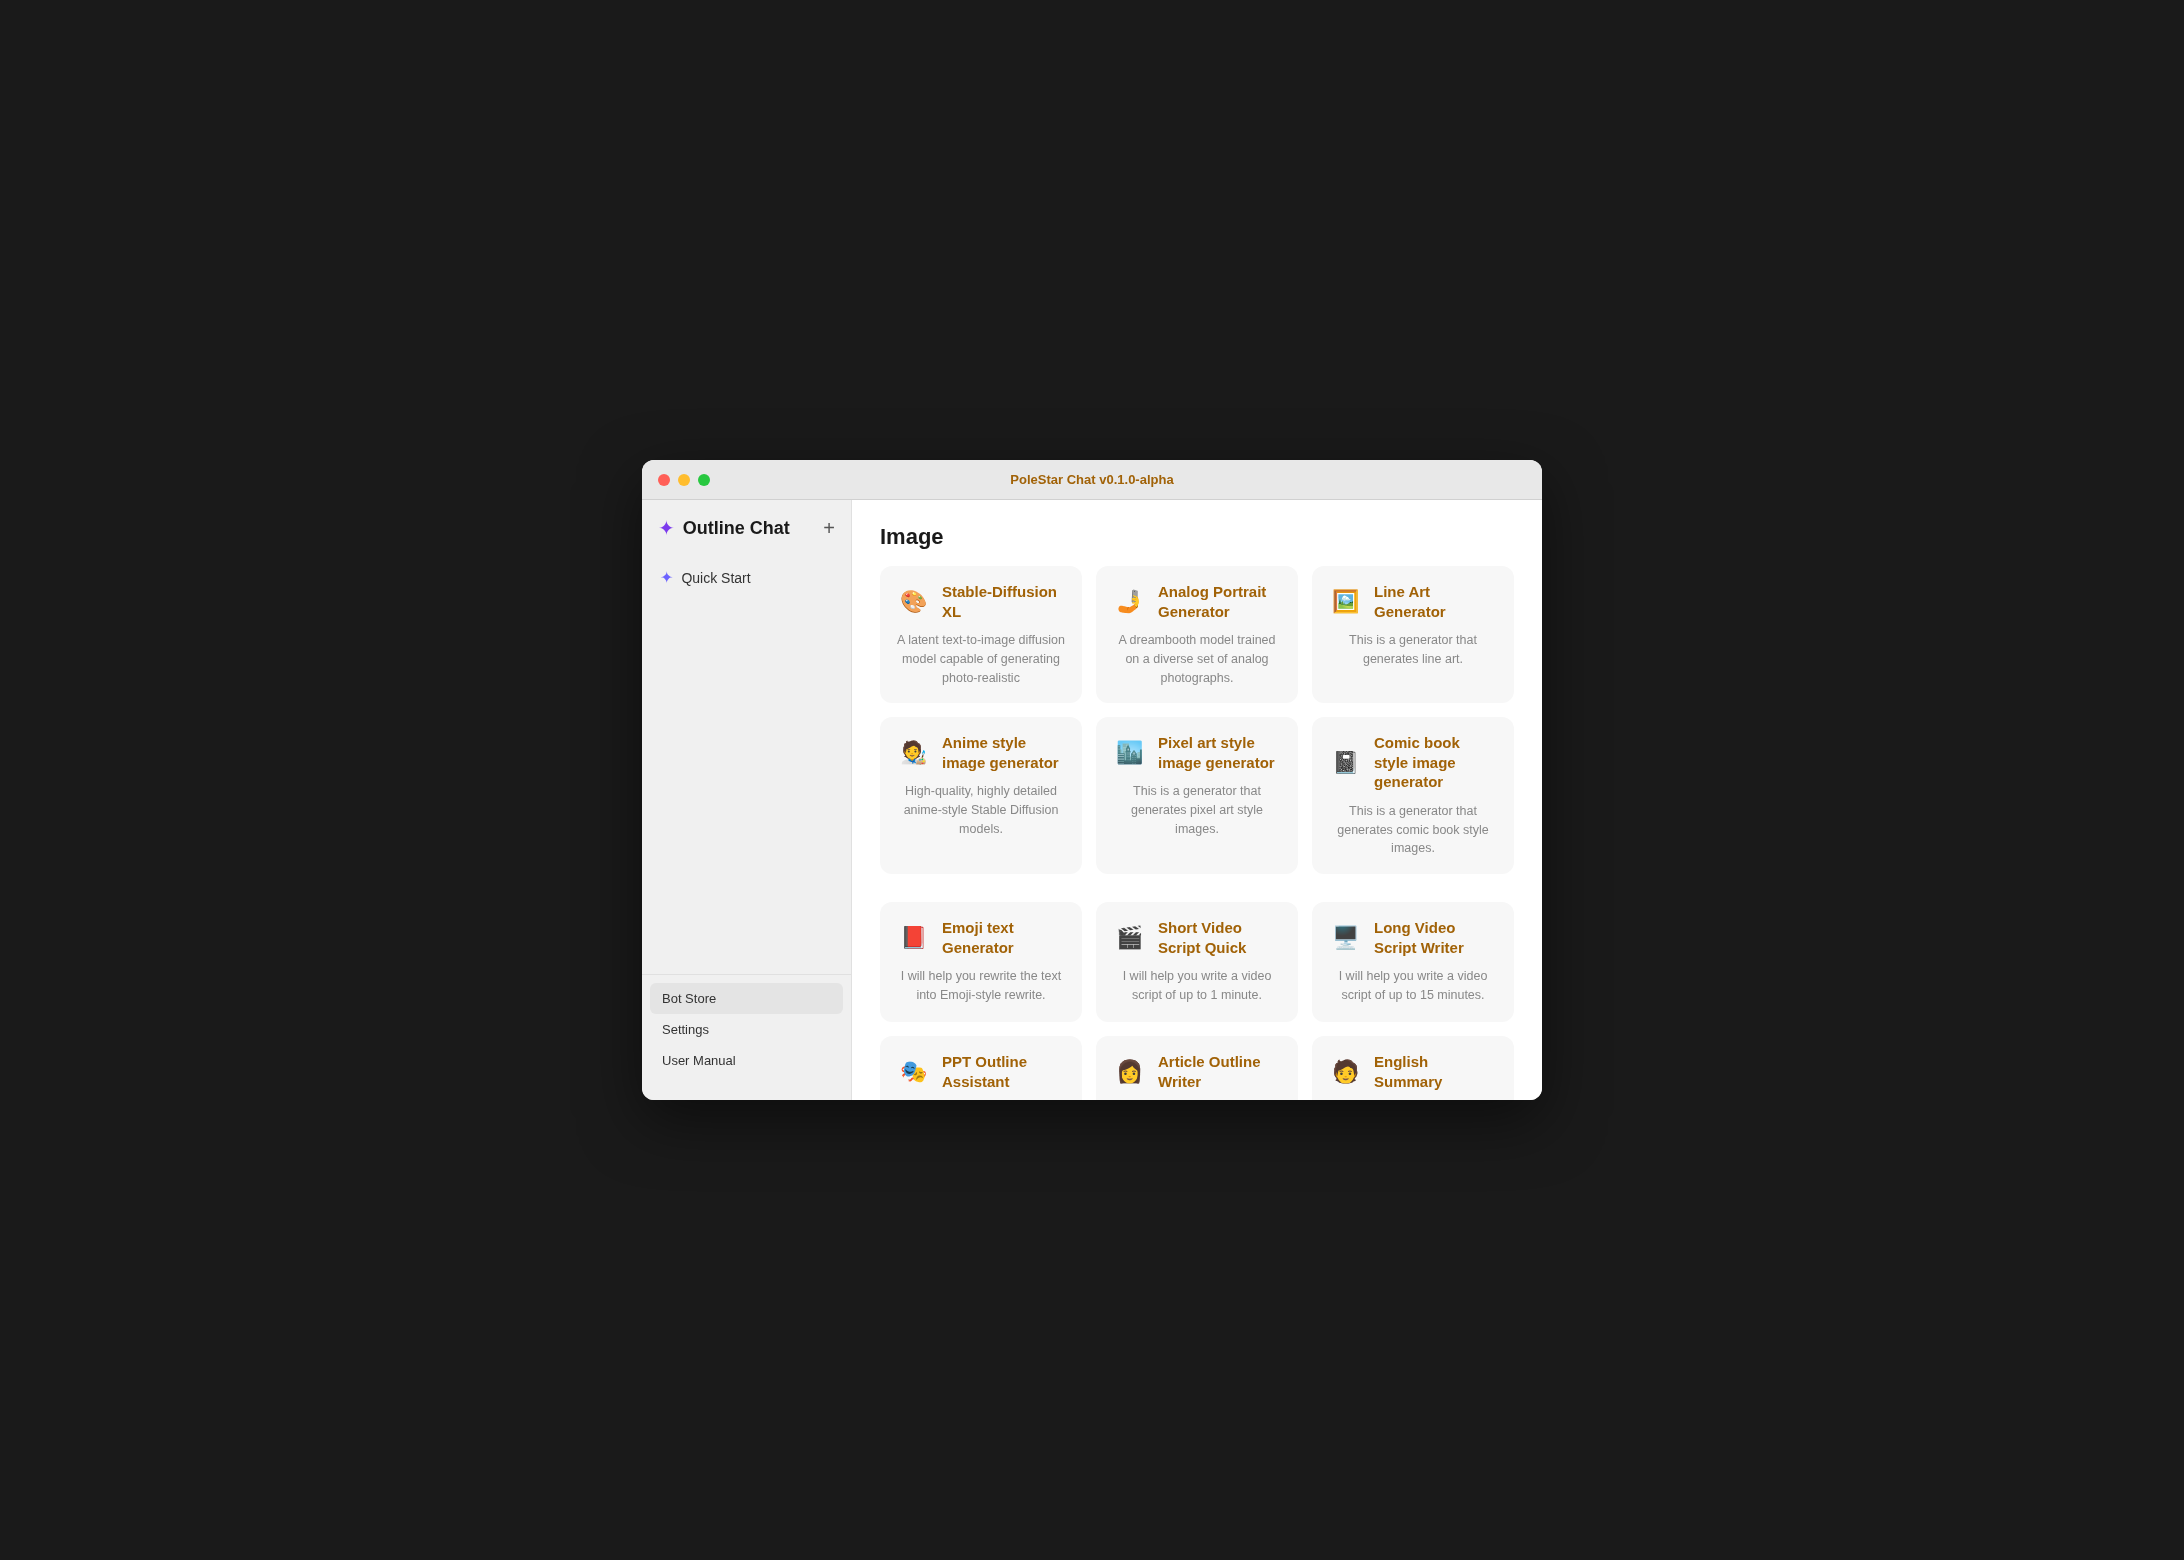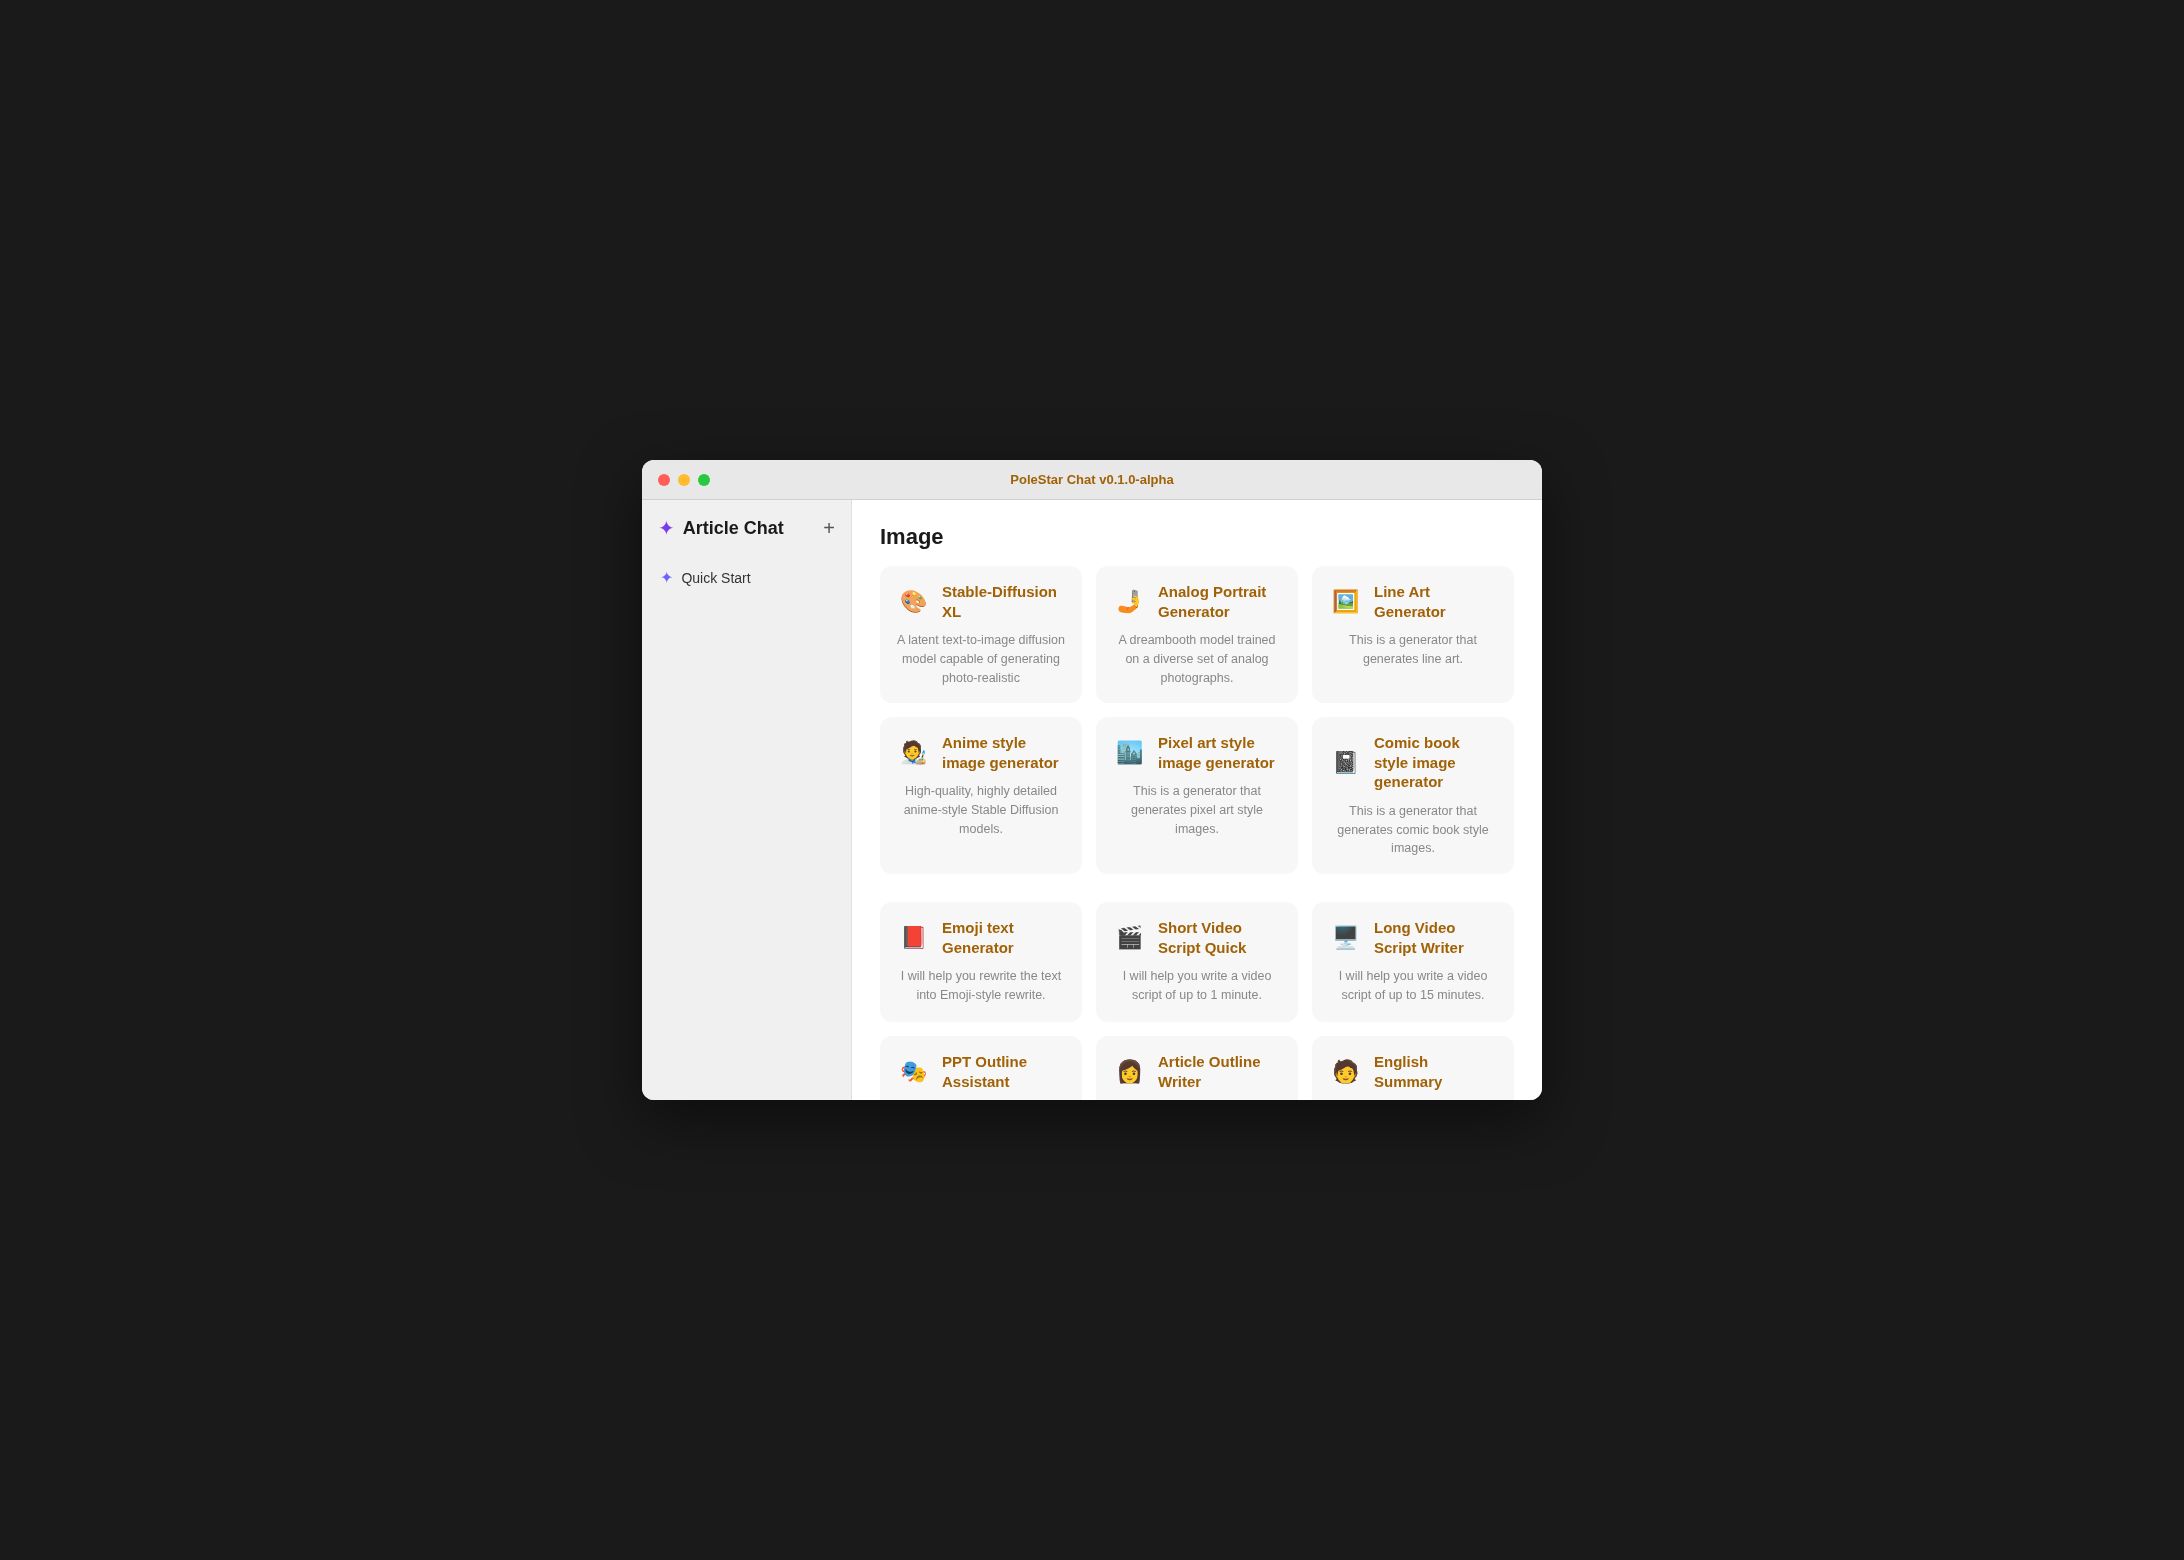--- a/index.html
+++ b/index.html
@@ -229,31 +229,36 @@
       <div class="traffic-light tl-green"></div>
     </div>
     <span class="titlebar-title">PoleStar Chat v0.1.0-alpha</span>
   </div>
 
   <div class="app-body">
 
     <div class="sidebar">
       <div class="sidebar-header">
         <span class="polestar-logo">✦</span>
-        <span class="sidebar-app-title">Article Chat</span>
+        <span class="sidebar-app-title">Outline Chat</span>
         <button class="sidebar-add-btn">+</button>
       </div>
 
       <div class="sidebar-nav">
         <div class="sidebar-nav-item">
           <span class="nav-star">✦</span>
           <span>Quick Start</span>
         </div>
       </div>
 
+      <div class="sidebar-bottom">
+        <div class="sidebar-bottom-item active">Bot Store</div>
+        <div class="sidebar-bottom-item">Settings</div>
+        <div class="sidebar-bottom-item">User Manual</div>
+      </div>
     </div>
 
     <div class="main-content">
 
       <div>
         <div class="section-title">Image</div>
         <div class="cards-grid">
 
           <div class="card">
             <div class="card-header">

